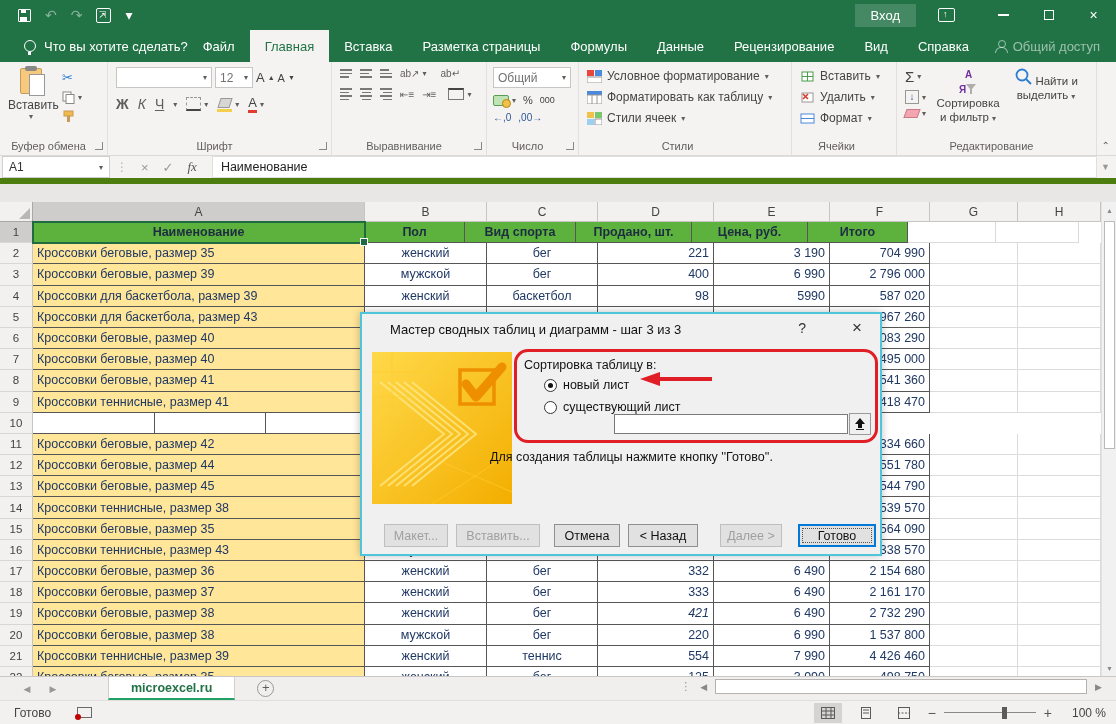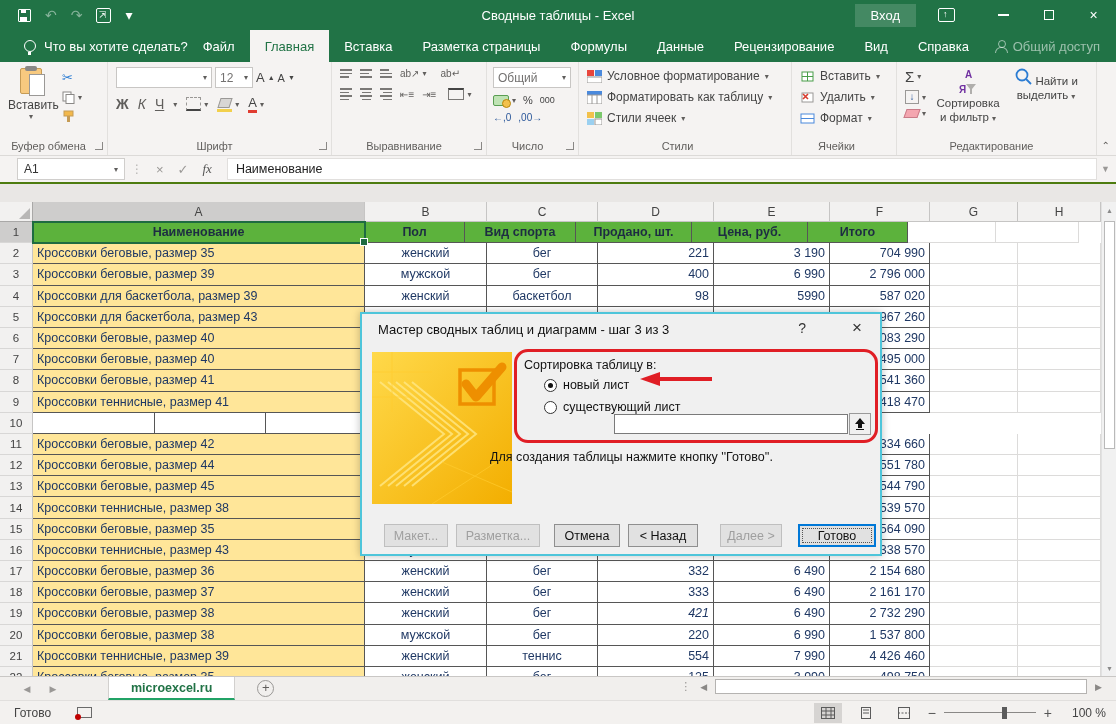--- a/index.html
+++ b/index.html
@@ -98,21 +98,21 @@
   #g-edit { width:200px; padding:5px 4px 0 8px; display:flex; gap:6px; }
   .edcol { display:flex; flex-direction:column; gap:5px; padding-top:1px; }
   .sigma { font-size:15px; color:#444; }
   .filldown { width:14px; height:14px; border:1px solid #9a9896; color:#2b579a; font-size:10px; text-align:center; line-height:12px; }
   .eraser { width:14px; height:9px; background:#f4a6b0; border:1px solid #c97b88; transform:skewX(-20deg); }
   .bigbtn { width:72px; text-align:center; font-size:11.5px; color:#444; line-height:1.25; cursor:pointer; }
   .azicon { font-size:10px; color:#7030a0; font-weight:bold; letter-spacing:-1px; }
   #collapse { position:absolute; right:6px; bottom:4px; color:#605e5c; font-size:10px; cursor:pointer; }
 
   
-  #fbar { position:absolute; top:156px; left:0; width:1116px; height:28px; background:#f5f3f2; border-bottom:2px solid #4d7c0f; display:flex; align-items:center;padding-left:15px; }
+  #fbar { position:absolute; top:156px; left:0; width:1116px; height:28px; background:#f5f3f2; border-bottom:6px solid #4d7c0f; display:flex; align-items:center; }
   #namebox { width:108px; height:22px; background:#fff; border:1px solid #d0cecc; margin-left:2px; display:flex; align-items:center; justify-content:space-between; padding:0 6px; font-size:12px; color:#333; }
   #fbar .sep { color:#b8b6b4; font-size:12px; margin:0 6px; }
   .fbtn { color:#9a9896; font-size:13px; margin:0 7px; cursor:pointer; }
   .fx { font-style:italic; font-family:"Liberation Serif","DejaVu Serif",serif; color:#555; }
   #fvalue { flex:1; height:22px; background:#fff; border:1px solid #e1dfdd; margin:0 4px 0 8px; display:flex; align-items:center; padding:0 8px; font-size:12.5px; color:#222; }
   #fexpand { color:#9a9896; font-size:9px; margin-right:6px; }
 
   
   #sheetgap { position:absolute; top:184px; left:0; width:1116px; height:18px; background:#e9e7e5; }
   #grid { position:absolute; top:202px; left:0; width:1101px; height:474px; background:#fff; overflow:hidden; }
@@ -135,21 +135,21 @@
   #a1sel:after { content:""; position:absolute; right:-4px; bottom:-4px; width:6px; height:6px; background:#1e6b41; border:1px solid #fff; }
 
   
   #vscroll { position:absolute; left:1101px; top:202px; width:15px; height:474px; background:#f1f1f1; border-left:1px solid #e1e1e1; }
   .varr { width:15px; height:16px; display:flex; align-items:center; justify-content:center; font-size:7px; color:#8a8a8a; cursor:pointer; }
   #vthumb { position:absolute; left:2px; top:19px; width:11px; height:228px; background:#fff; border:1px solid #b9b9b9; cursor:grab; }
   #vdown { position:absolute; bottom:0; }
 
   
   #dialog { position:absolute; left:360px; top:312px; width:522px; height:244px; background:#f0f0f0; border:2px solid #4ec5da; box-shadow:0 0 8px rgba(0,0,0,.25); z-index:50; font-size:12.5px; color:#111; }
-  #dlg-title { position:absolute; left:16px; top:8px; font-size:13px; }
+  #dlg-title { position:absolute; left:28px; top:8px; font-size:13px; }
   #dlg-help { position:absolute; right:74px; top:6px; color:#333; font-size:14px; cursor:pointer; }
   #dlg-close { position:absolute; right:18px; top:4px; color:#333; font-size:17px; cursor:pointer; }
   #dlg-img { position:absolute; left:10px; top:38px; width:140px; height:152px; }
   #dlg-place { position:absolute; left:162px; top:44px; }
   .radio-row { position:absolute; display:flex; align-items:center; gap:6px; cursor:pointer; }
   .rdo { width:13px; height:13px; border:1px solid #333; border-radius:50%; background:#fff; position:relative; flex:none; }
   .rdo.on:after { content:""; position:absolute; left:3px; top:3px; width:5px; height:5px; border-radius:50%; background:#111; }
   #dlg-input { position:absolute; left:252px; top:100px; width:234px; height:20px; background:#fff; border:1px solid #7a7a7a; }
   #dlg-picker { position:absolute; left:487px; top:99px; width:22px; height:22px; background:#f0f0f0; border:1px solid #9a9a9a; display:flex; align-items:center; justify-content:center; cursor:pointer; }
   #red-rect { position:absolute; left:152px; top:35px; width:364px; height:94px; border:3.5px solid var(--annotation_red); border-radius:14px; pointer-events:none; }
@@ -187,21 +187,20 @@
 <body>
 
 <div id="titlebar">
   <div class="qat">
     <span class="savebox"></span>
     <span class="ic dim">↶</span>
     <span class="ic dim">↷</span>
     <span class="touchbox"></span>
     <span class="ic tinydrop">▾</span>
   </div>
-  <div id="title-text">Сводные таблицы - Excel</div>
   <div id="tb-right">
     <div id="signin">Вход</div>
     <div id="ribbon-opts"></div>
     <div class="wbtn">
         <span class="minglyph"></span>
       </div>
     <div class="wbtn">
         <span class="maxglyph"></span>
       </div>
     <div class="wbtn">
@@ -796,21 +795,21 @@
 
   <div id="red-rect"></div>
   <svg id="red-arrow" width="78" height="16">
     <line x1="74" y1="8" x2="20" y2="8" stroke="#e01e25" stroke-width="4"></line>
     <polygon points="2,8 22,1 22,15" fill="#e01e25"></polygon>
   </svg>
 
   <div id="dlg-hint">Для создания таблицы нажмите кнопку ''Готово''.</div>
 
   <button class="dbtn dis" style="left:22px; width:64px">Макет...</button>
-  <button class="dbtn dis" style="left:94px; width:84px">Разметка...</button>
+  <button class="dbtn dis" style="left:94px; width:84px">Вставить...</button>
   <button class="dbtn" style="left:192px; width:66px">Отмена</button>
   <button class="dbtn" style="left:266px; width:70px">&lt; Назад</button>
   <button class="dbtn dis" style="left:358px; width:62px">Далее &gt;</button>
   <button class="dbtn" id="btn-finish" style="left:436px; width:78px">Готово</button>
 </div>
 
 <div id="tabbar">
   <span class="navarr" style="margin-left:14px">◀</span>
   <span class="navarr">▶</span>
   <div id="sheettab">microexcel.ru</div>

